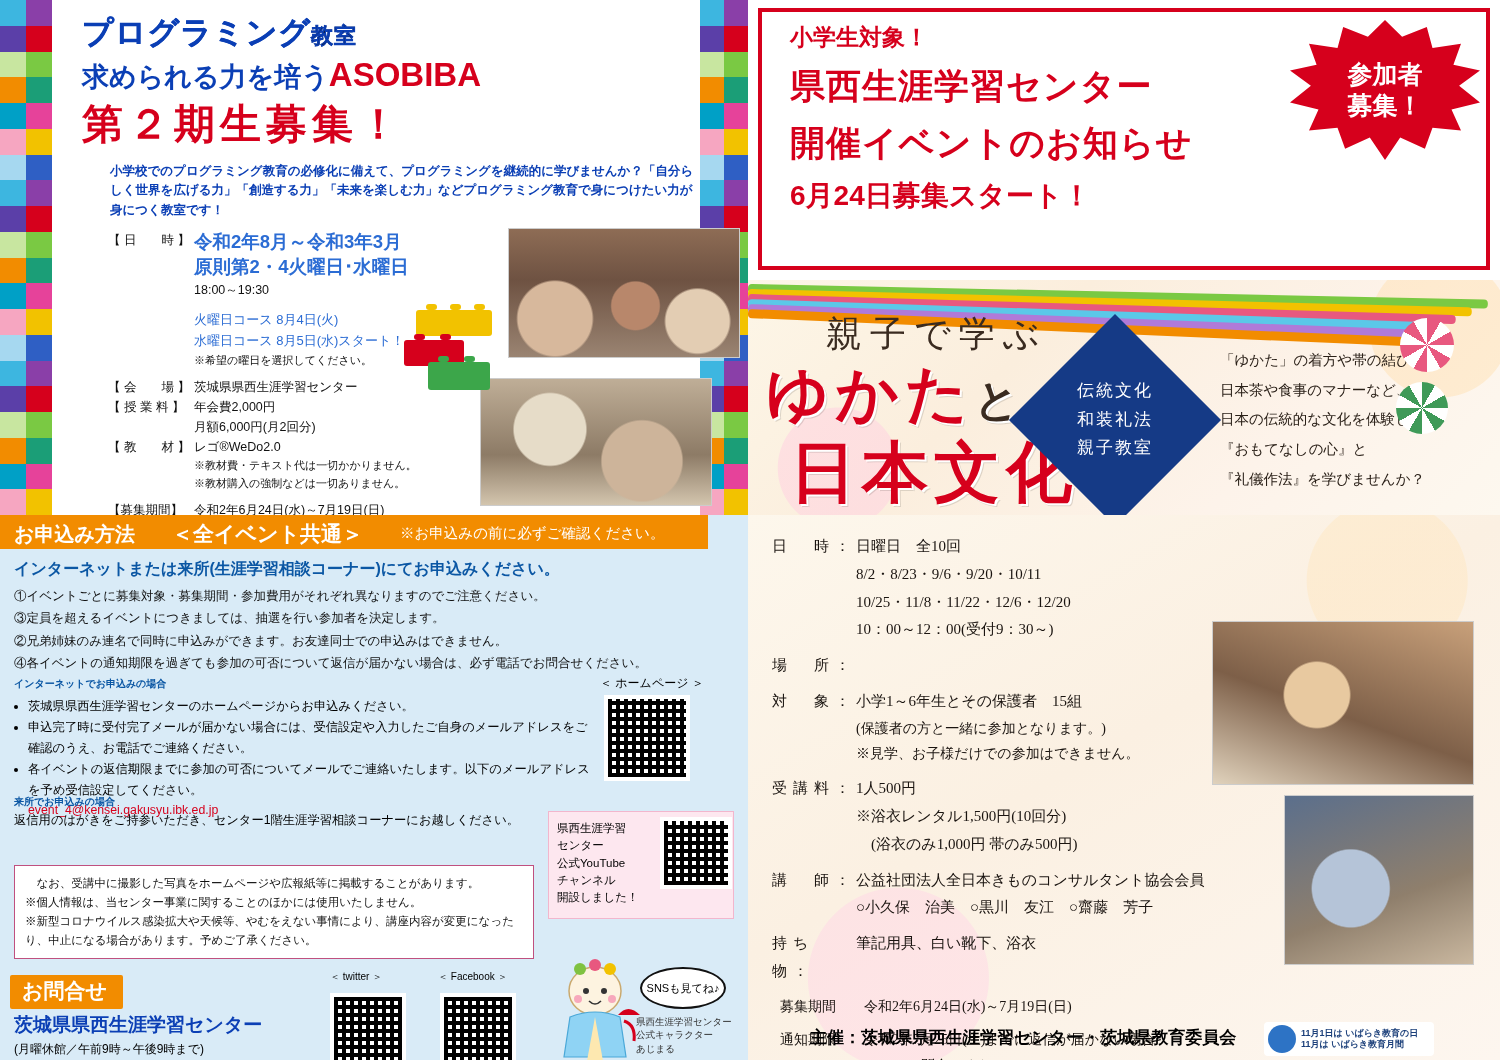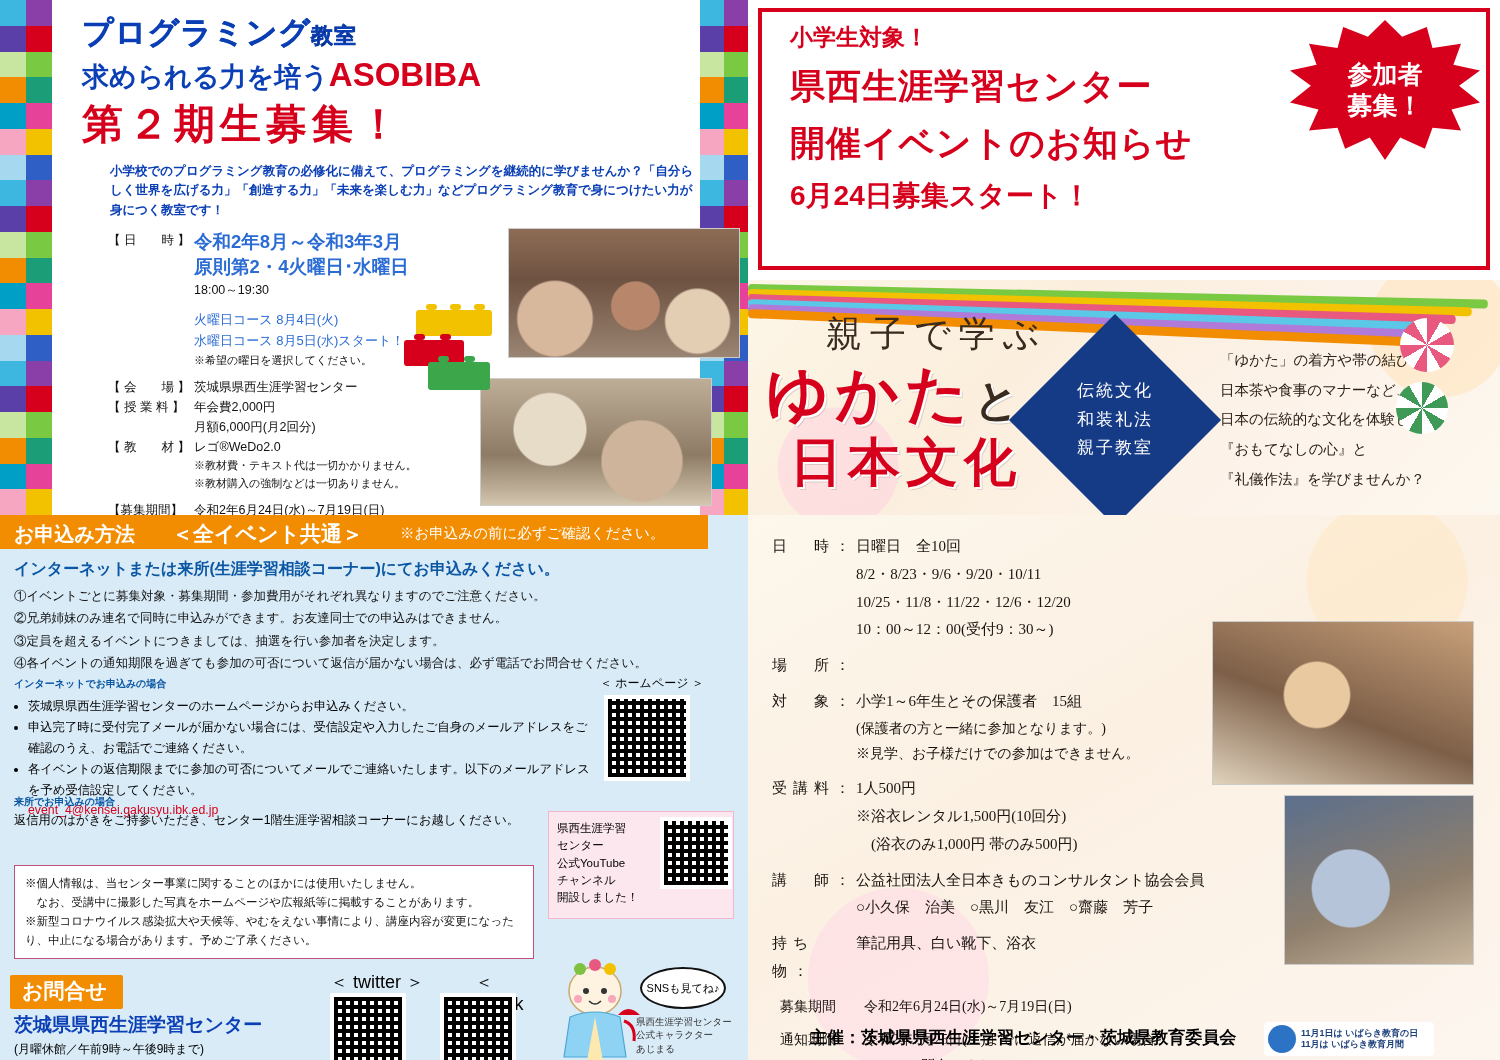--- a/index.html
+++ b/index.html
@@ -96,21 +96,21 @@
       linear-gradient(135deg,#fdf6e7 0%, #fbeedd 35%, #fdf3ea 70%, #fdf8ef 100%);
     overflow:hidden; }
   .yk-stripes { position:absolute; left:0; top:0; width:752px; height:40px; }
   .yk-stripes i { position:absolute; height:9px; border-radius:4px; transform-origin:left center; }
   .yk-title1 { position:absolute; left:78px; top:30px; font-size:36px; color:#3a2b20;
     letter-spacing:8px; font-family:"Liberation Serif", serif; }
   .yk-title2 { position:absolute; left:18px; top:72px; font-size:62px; color:#d6001c;
     font-weight:bold; letter-spacing:6px; font-family:"Liberation Serif", serif;
     text-shadow:2px 2px 0 #fff, 3px 3px 0 rgba(0,0,0,.12); }
   .yk-title2 .and { color:#3a2b20; font-size:44px; }
-  .yk-title3 { position:absolute; left:42px; top:148px; font-size:52px; color:#d6001c;
+  .yk-title3 { position:absolute; left:42px; top:148px; font-size:66px; color:#d6001c;
     font-weight:bold; letter-spacing:6px; font-family:Liberation Serif, serif;
     text-shadow:2px 2px 0 #fff, 3px 3px 0 rgba(0,0,0,.12); }
   .yk-diamond { position:absolute; left:1040px; top:345px; width:150px; height:150px;
     background:#153a86; transform:rotate(45deg); }
   .yk-diamond .inner { transform:rotate(-45deg); color:#fff; font-size:17px; line-height:1.7;
     width:150px; height:150px; display:flex; flex-direction:column; align-items:center;
     justify-content:center; font-family:"Liberation Serif", serif; letter-spacing:2px;}
   .yk-right { position:absolute; left:1220px; top:346px; width:262px; font-size:14.5px;
     color:#2a2018; line-height:2.05; font-family:"Liberation Serif", serif; }
   .ball { position:absolute; border-radius:50%; }
@@ -155,21 +155,21 @@
   .qr2 { left:660px; top:302px; width:72px; height:72px; }
 
   .contact-head { position:absolute; left:10px; top:460px; font-size:21px; font-weight:bold;
     color:#fff; background:#f28c00; padding:2px 16px 4px 12px; border-radius:2px; }
   .contact-body { position:absolute; left:14px; top:494px; font-size:12px; line-height:1.65; }
   .contact-body .name { font-size:19px; font-weight:bold; color:#0b3fb5; }
 
   .sns { position:absolute; left:330px; top:455px; width:200px; font-size:12.5px; text-align:center; }
   .qr3 { left:330px; top:478px; width:76px; height:76px; }
   .qr4 { left:440px; top:478px; width:76px; height:76px; }
-  .sns .cap { position:absolute; top:0; font-size:18px; }
+  .sns .cap { position:absolute; top:0; font-size:10px; }
 
   .mascot { position:absolute; left:540px; top:440px; width:110px; height:110px; }
   .sns-bubble { position:absolute; left:640px; top:452px; width:86px; height:42px;
     background:#fff; border:2px solid #111; border-radius:50%; font-size:11px;
     display:flex; align-items:center; justify-content:center; }
   .mascot-cap { position:absolute; left:636px; top:500px; font-size:9.5px; line-height:1.4; color:#333; }
 
   
   .right-bottom { position:absolute; left:748px; top:515px; width:752px; height:545px;
     background:
@@ -418,22 +418,22 @@
     <div class="app-head">
       <div class="h1">お申込み方法</div>
       <div class="h2">＜全イベント共通＞</div>
       <div class="h3">※お申込みの前に必ずご確認ください。</div>
     </div>
 
     <div class="app-line">インターネットまたは来所(生涯学習相談コーナー)にてお申込みください。</div>
 
     <div class="app-items">
       <div>①イベントごとに募集対象・募集期間・参加費用がそれぞれ異なりますのでご注意ください。</div>
+      <div>③定員を超えるイベントにつきましては、抽選を行い参加者を決定します。</div>
       <div>②兄弟姉妹のみ連名で同時に申込みができます。お友達同士での申込みはできません。</div>
-      <div>③定員を超えるイベントにつきましては、抽選を行い参加者を決定します。</div>
       <div>④各イベントの通知期限を過ぎても参加の可否について返信が届かない場合は、必ず電話でお問合せください。</div>
     </div>
 
     <div class="net-box">
       <div class="sub-h">インターネットでお申込みの場合</div>
       <ul>
         <li>茨城県県西生涯学習センターのホームページからお申込みください。</li>
         <li>申込完了時に受付完了メールが届かない場合には、受信設定や入力したご自身のメールアドレスをご確認のうえ、お電話でご連絡ください。</li>
         <li>各イベントの返信期限までに参加の可否についてメールでご連絡いたします。以下のメールアドレスを予め受信設定してください。</li>
       </ul>
@@ -444,22 +444,22 @@
     <div class="qr qr1">
         <div class="qrpat"></div>
       </div>
 
     <div class="visit-box">
       <div class="sub-h">来所でお申込みの場合</div>
       <div>返信用のはがきをご持参いただき、センター1階生涯学習相談コーナーにお越しください。</div>
     </div>
 
     <div class="notice">
+      <div>　なお、受講中に撮影した写真をホームページや広報紙等に掲載することがあります。</div>
       <div>※個人情報は、当センター事業に関することのほかには使用いたしません。</div>
-      <div>　なお、受講中に撮影した写真をホームページや広報紙等に掲載することがあります。</div>
       <div>※新型コロナウイルス感染拡大や天候等、やむをえない事情により、講座内容が変更になったり、中止になる場合があります。予めご了承ください。</div>
     </div>
 
     <div class="yt-box">
       <div class="lbl" style="white-space:pre-line">県西生涯学習
 センター
 公式YouTube
 チャンネル
 開設しました！</div>
     </div>

